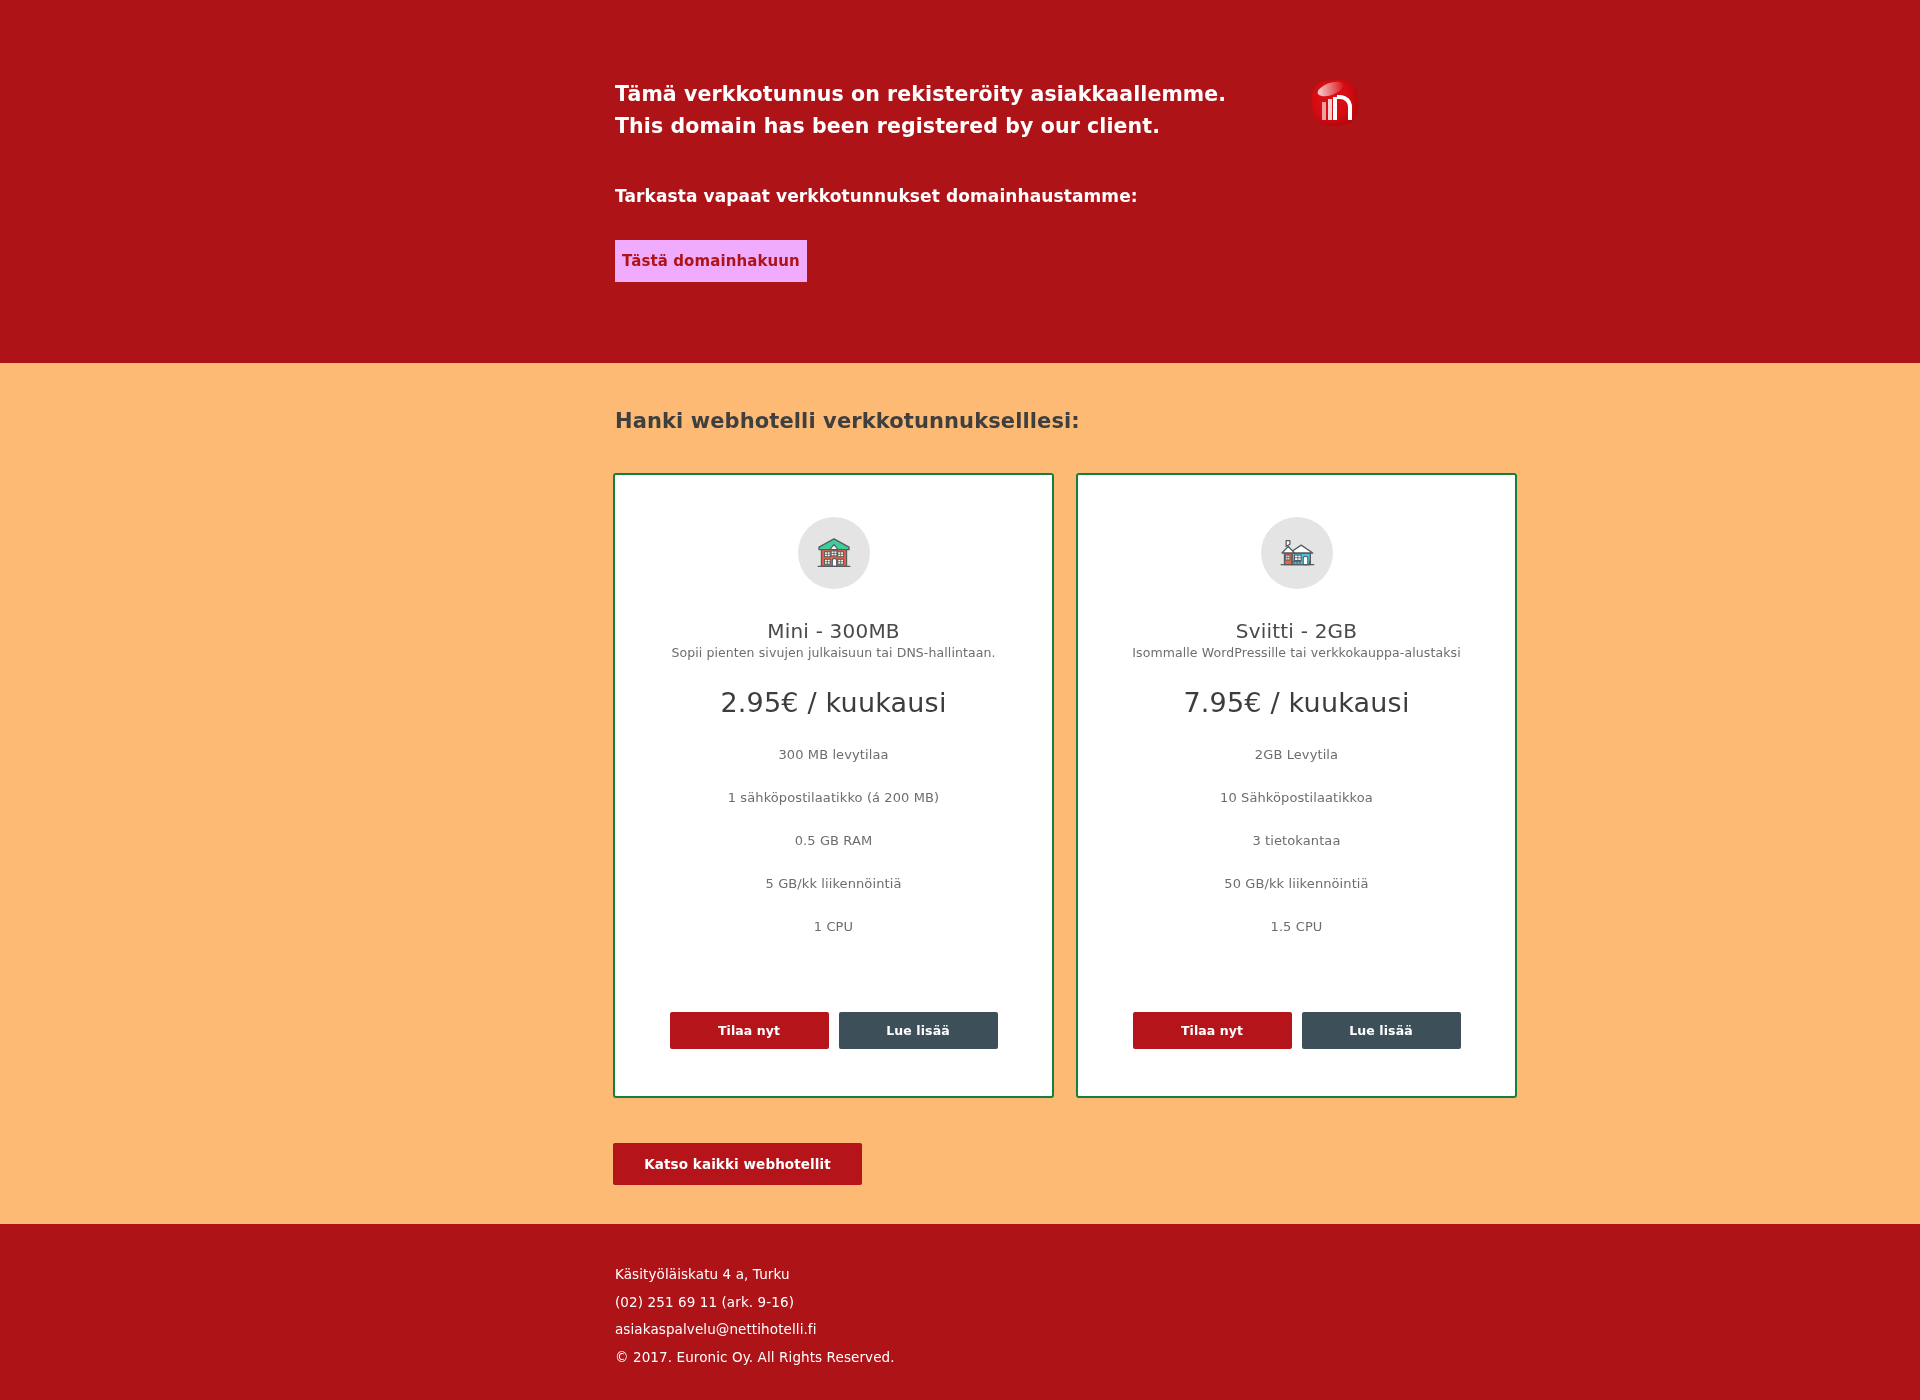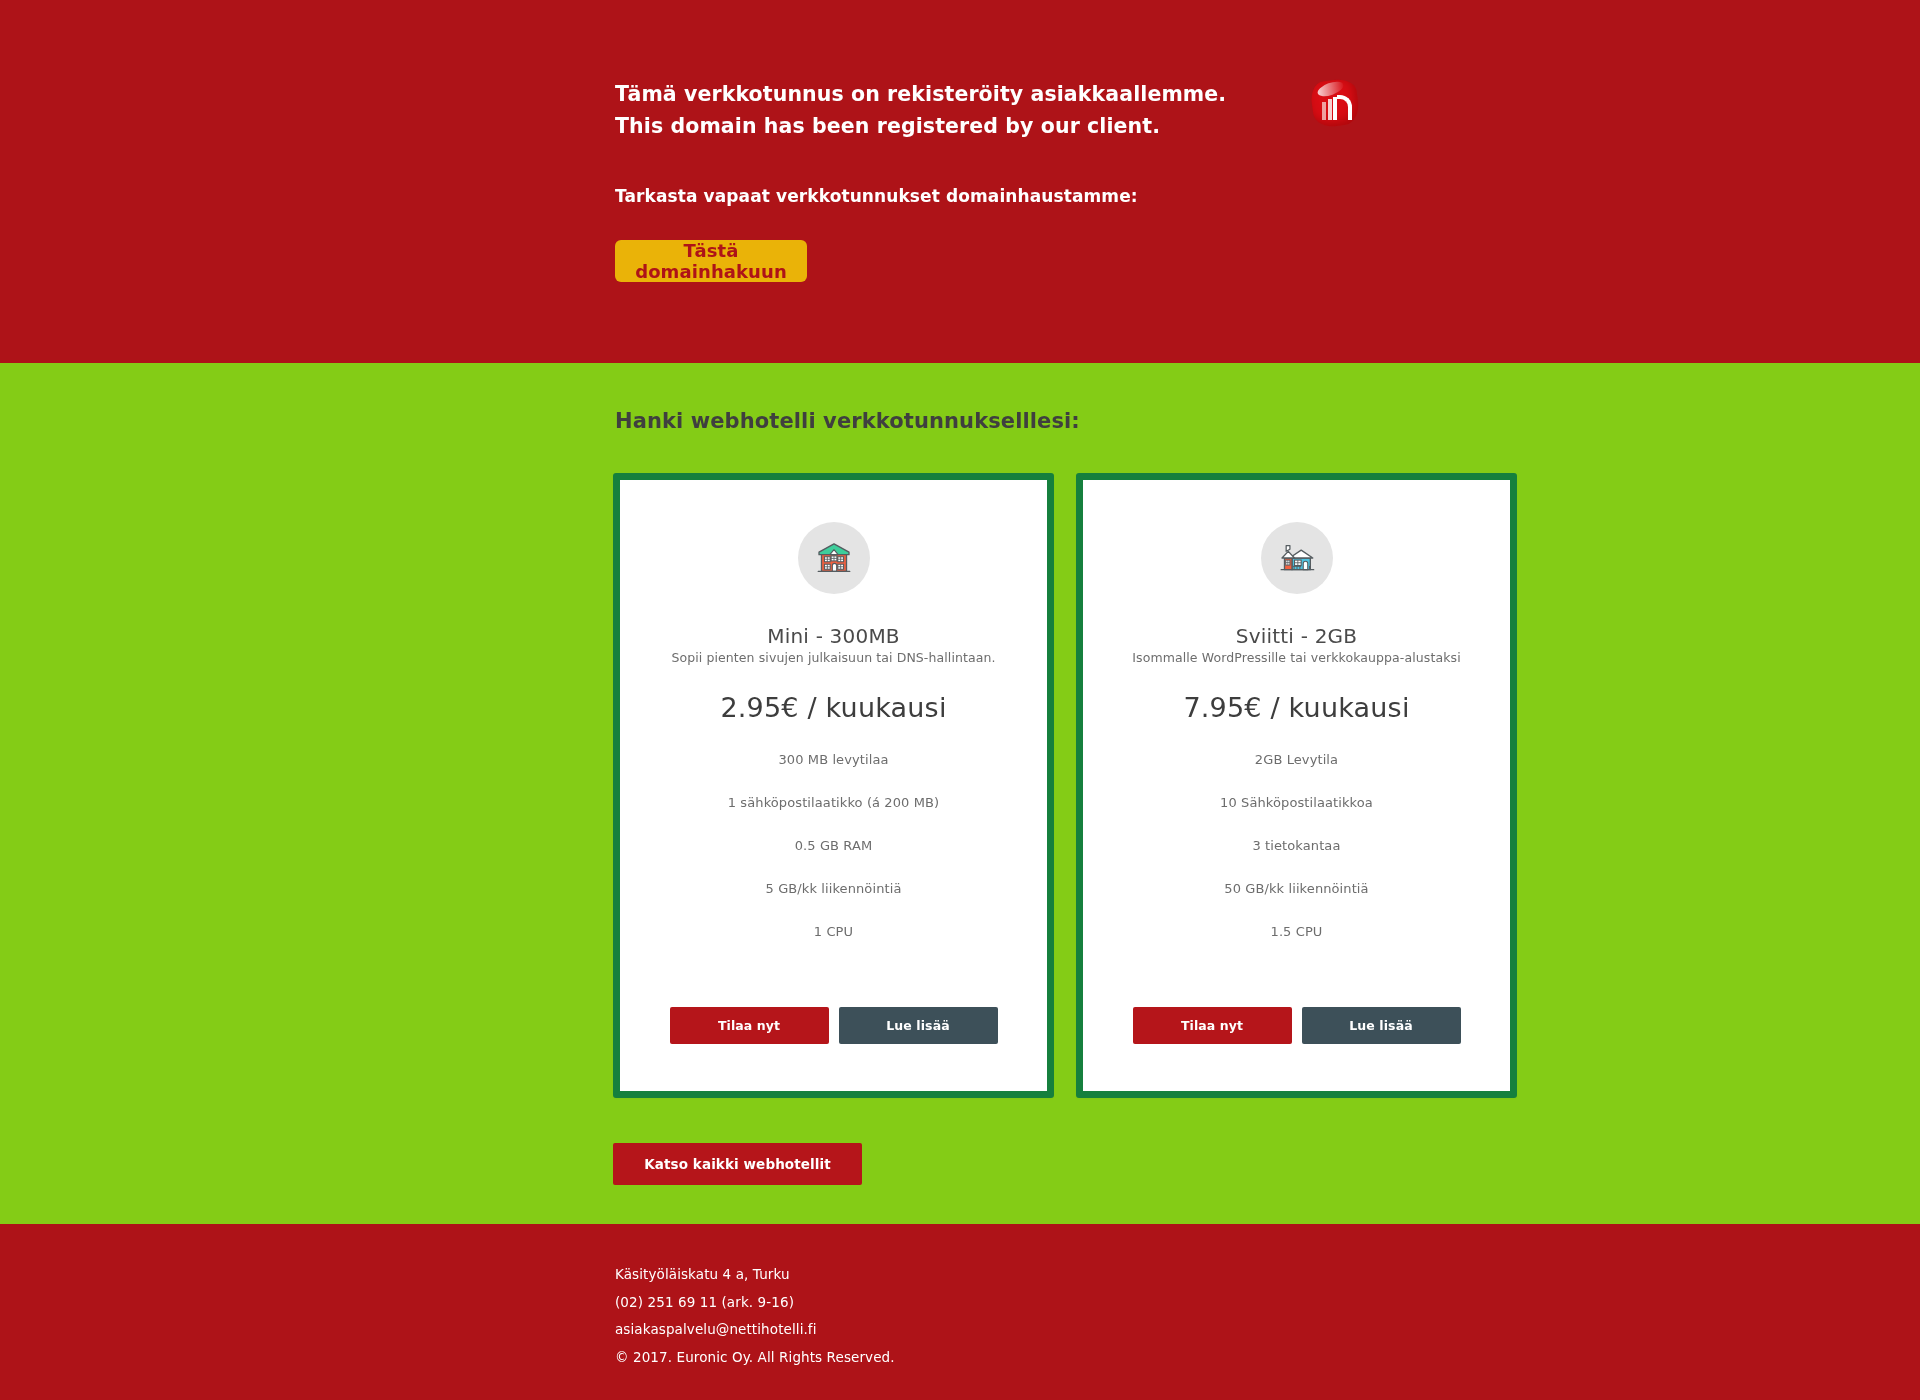--- a/index.html
+++ b/index.html
@@ -48,26 +48,26 @@
   }
   .hero-btn {
     position: absolute;
     left: 415px;
     top: 240px;
     display: inline-flex;
     align-items: center;
     justify-content: center;
     width: 192px;
     height: 42px;
-    background: #eab308;
+    background: #f0abfc;
     color: #ae1318;
-    font-size: 18px;
+    font-size: 15px;
     font-weight: bold;
     border: none;
-    border-radius: 6px;
+    border-radius: 0;
     cursor: pointer;
     letter-spacing: 0.1px;
     font-family: inherit;
   }
 
   
   .logo {
     position: absolute;
     right: 350px;
     top: 72px;
@@ -132,21 +132,21 @@
     white-space: nowrap;
   }
   .logo-text .t1 { color: #d0181c; }
   .logo-text .t2 { color: #ffffff; }
 
   
   .main {
     position: relative;
     width: 1920px;
     height: 861px;
-    background: #84cc16;
+    background: #fdba74;
   }
   .main-inner {
     position: relative;
     width: 1520px;
     margin: 0 auto;
     padding-left: 15px;
   }
   .section-title {
     position: absolute;
     left: 415px;
@@ -162,21 +162,21 @@
     position: absolute;
     left: 413px;
     top: 110px;
     display: flex;
     gap: 22px;
   }
   .card {
     width: 441px;
     height: 625px;
     background: #ffffff;
-    border: 7px solid #15803d;
+    border: 2px solid #15803d;
     border-radius: 3px;
     box-shadow: 0 1px 2px rgba(0,0,0,0.025);
     position: relative;
     display: flex;
     flex-direction: column;
     align-items: center;
   }
   .icon-circle {
     margin-top: 42px;
     width: 72px;

